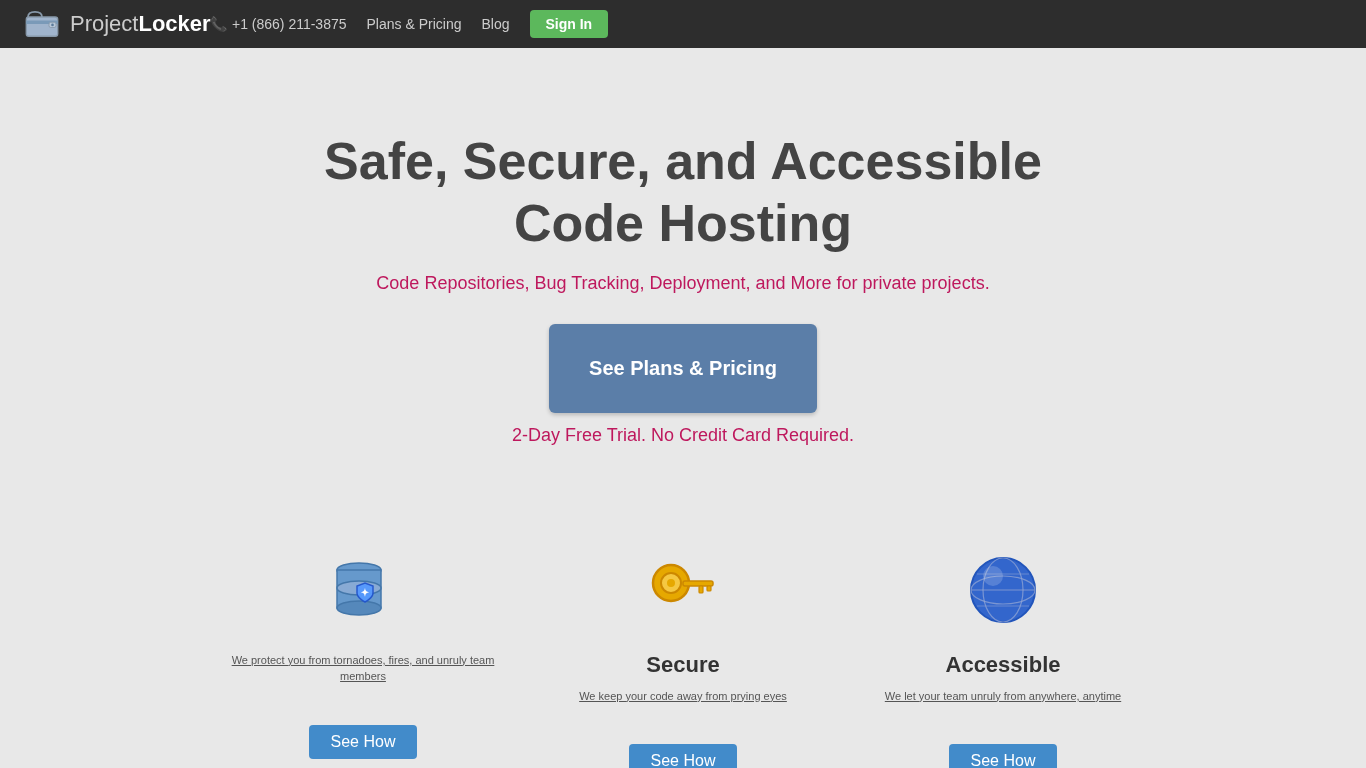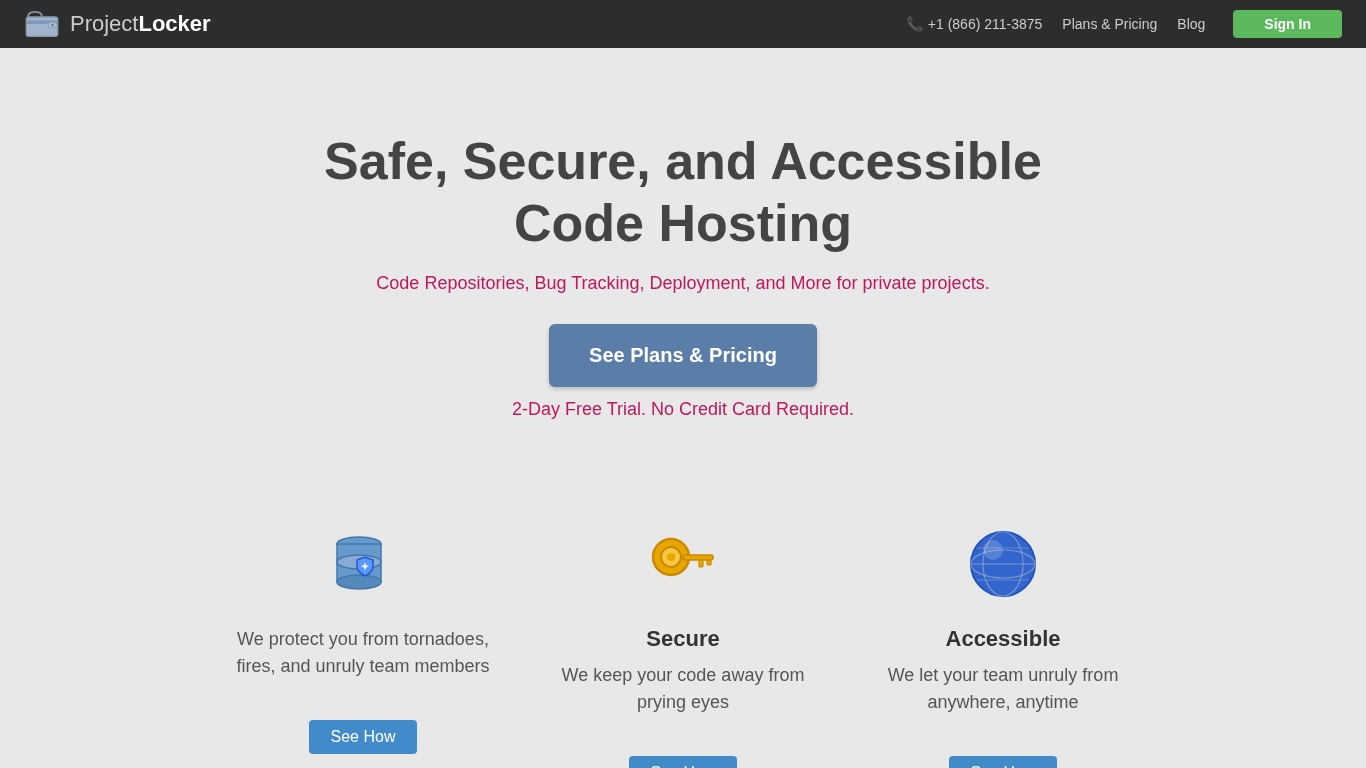--- a/index.html
+++ b/index.html
@@ -4,21 +4,20 @@
   <style>
     * { margin: 0; padding: 0; box-sizing: border-box; }
     body { font-family: 'Segoe UI', Arial, sans-serif; background: #e8e8e8; color: #333; min-height: 768px; }
 
     
     .navbar {
       background: #2d2d2d;
       height: 48px;
       display: flex;
       align-items: center;
-      justify-content: space-between;
       padding: 0 24px;
     }
     .navbar-logo {
       display: flex;
       align-items: center;
       gap: 10px;
       text-decoration: none;
     }
     .logo-icon {
       width: 36px;
@@ -49,26 +48,25 @@
     .navbar-link {
       color: #ccc;
       font-size: 14px;
       text-decoration: none;
       cursor: pointer;
     }
     .btn-signin {
       background: #5cb85c;
       color: #fff;
       border: none;
-      padding: 6px 31px;
+      padding: 6px 16px;
       border-radius: 4px;
       font-size: 14px;
       font-weight: 600;
       cursor: pointer;
-      margin-left: 8px;
     }
 
     
     .hero {
       background: #e8e8e8;
       text-align: center;
       padding: 55px 20px 40px;
       margin-top: 27px;
     }
     .hero h1 {
@@ -80,21 +78,21 @@
     }
     .hero p {
       font-size: 18px;
       color: #be185d;
       margin-bottom: 30px;
     }
     .btn-cta {
       background: #5b7ea8;
       color: #fff;
       border: none;
-      padding: 20px 40px;
+      padding: 33px 40px;
       font-size: 20px;
       font-weight: 600;
       border-radius: 6px;
       cursor: pointer;
       display: inline-block;
       box-shadow: 0 2px 4px rgba(0,0,0,0.2);
     }
     .hero-trial {
       font-size: 14px;
       color: #666;
@@ -123,24 +121,25 @@
       align-items: center;
       justify-content: center;
     }
     .feature-title {
       font-size: 22px;
       font-weight: 700;
       color: #333;
       margin-bottom: 10px;
     }
     .feature-desc {
-      font-size: 18px;
+      font-size: 11px;
       color: #555;
       margin-bottom: 20px;
       line-height: 1.5;
+      text-decoration: underline;
     }
     .btn-see-how {
       background: #428bca;
       color: #ffffff;
       border: none;
       padding: 8px 22px;
       font-size: 16px;
       font-weight: 400;
       border-radius: 4px;
       cursor: pointer;

